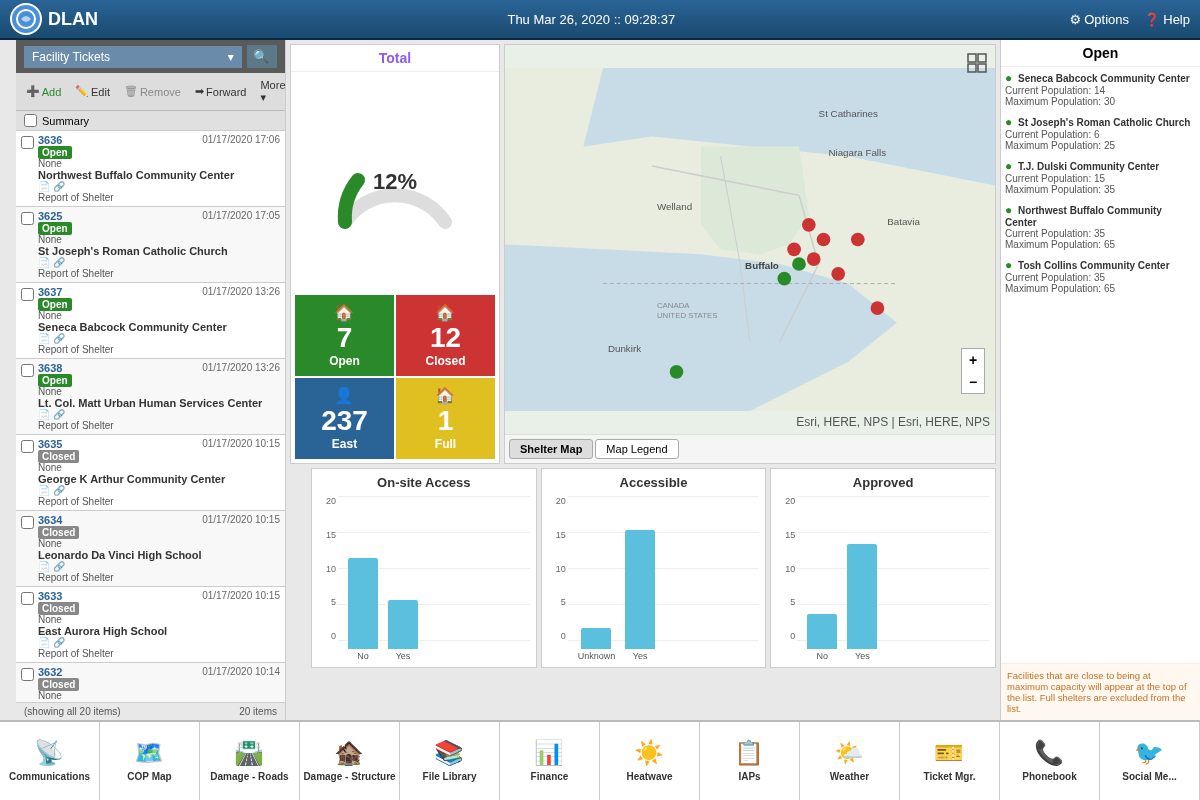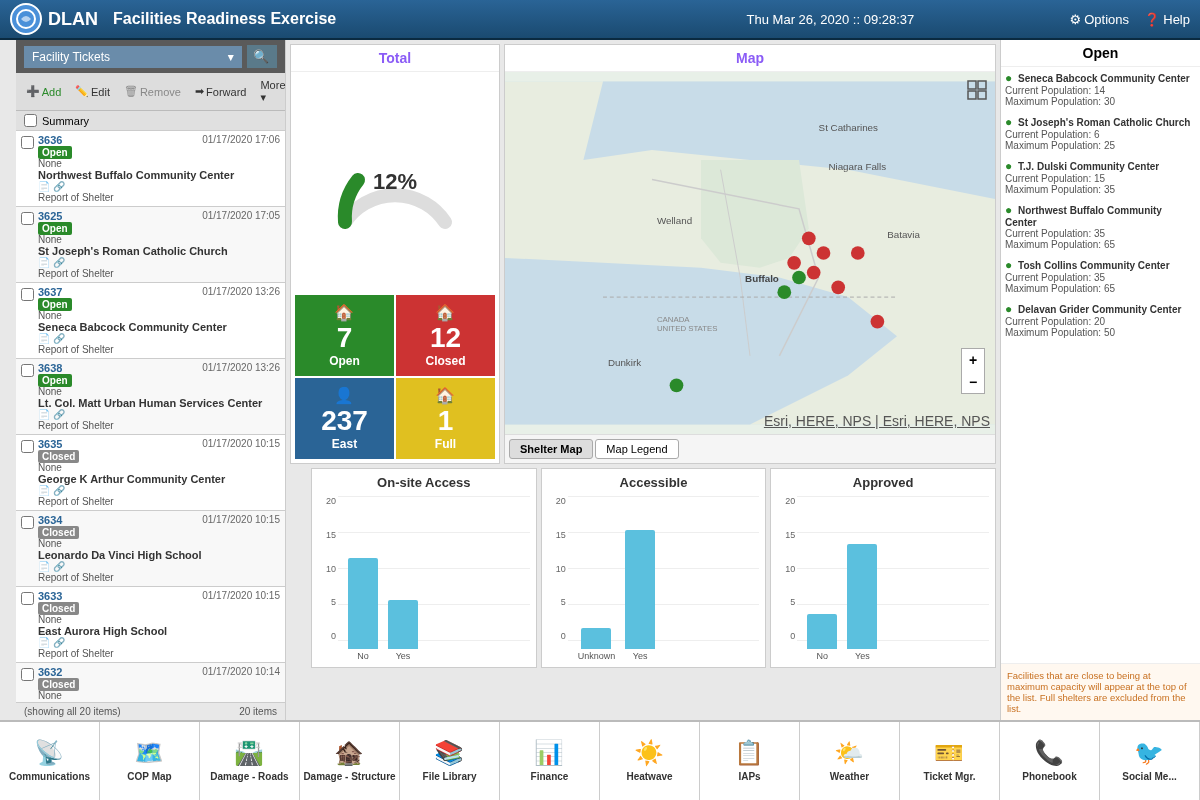--- a/index.html
+++ b/index.html
@@ -270,23 +270,22 @@
       border: none;
       cursor: pointer;
       font-size: 14px;
       font-weight: bold;
       display: flex; align-items: center; justify-content: center;
     }
     .map-attribution {
       position: absolute;
       bottom: 5px;
       right: 5px;
-      font-size: 14px;
+      font-size: 12px;
       color: #555;
-      text-decoration: underline;
     }
     .map-grid-icon {
       position: absolute;
       top: 8px;
       right: 8px;
       cursor: pointer;
     }
 
     
     .center-bottom {
@@ -427,21 +426,20 @@
 <header class="header">
   <div class="header-logo">
     <div class="logo-circle">
       <svg width="22" height="22" viewBox="0 0 22 22">
         <circle cx="11" cy="11" r="9" fill="none" stroke="white" stroke-width="2"></circle>
         <path d="M6 11 Q11 5 16 11 Q11 17 6 11Z" fill="white" opacity="0.6"></path>
       </svg>
     </div>
     <span>DLAN</span>
   </div>
-  <span class="header-title">Facilities Readiness Exercise</span>
   <span class="header-datetime">Thu Mar 26, 2020 :: 09:28:37</span>
   <div class="header-right">
     <span class="header-btn">
       <span>⚙</span>
       <span>Options</span>
     </span>
     <span class="header-btn">
       <span>❓</span>
       <span>Help</span>
     </span>
@@ -638,21 +636,20 @@
           </div>
           <div class="stat-box yellow">
             <span class="stat-icon">🏠</span>
             <span class="stat-num">1</span>
             <span class="stat-label">Full</span>
           </div>
         </div>
       </div>
 
       <div class="map-section">
-        <div class="section-title">Map</div>
         <div class="map-container">
 
           <svg width="100%" height="100%" viewBox="0 0 500 350" style="position:absolute;top:0;left:0;">
 
             <rect width="500" height="350" fill="#d4e8f0"></rect>
 
             <path d="M0 0 L500 0 L500 350 L0 350 Z" fill="#e8ede0"></path>
 
             <path d="M100 0 L500 0 L500 120 L350 90 L250 80 L150 70 L80 80 Z" fill="#c8dce8"></path>
 
@@ -839,28 +836,20 @@
     <div class="facility-stat">Maximum Population: 65</div>
   </div>
         <div class="facility-item">
     <div>
       <span class="facility-dot">●</span>
       <span class="facility-name">Tosh Collins Community Center</span>
     </div>
     <div class="facility-stat">Current Population: 35</div>
     <div class="facility-stat">Maximum Population: 65</div>
   </div>
-        <div class="facility-item">
-    <div>
-      <span class="facility-dot">●</span>
-      <span class="facility-name">Delavan Grider Community Center</span>
-    </div>
-    <div class="facility-stat">Current Population: 20</div>
-    <div class="facility-stat">Maximum Population: 50</div>
-  </div>
       </div>
     <div class="right-note">Facilities that are close to being at maximum capacity will appear at the top of the list. Full shelters are excluded from the list.</div>
   </div>
 
 </div>
 
 <div class="bottom-nav" id="bottom-nav">
     <div class="nav-item">
     <span class="nav-icon">📡</span>
     <span class="nav-label">Communications</span>

